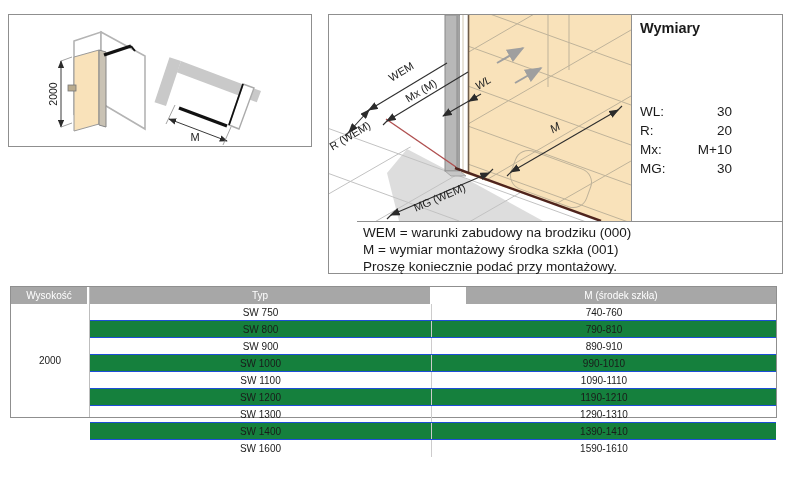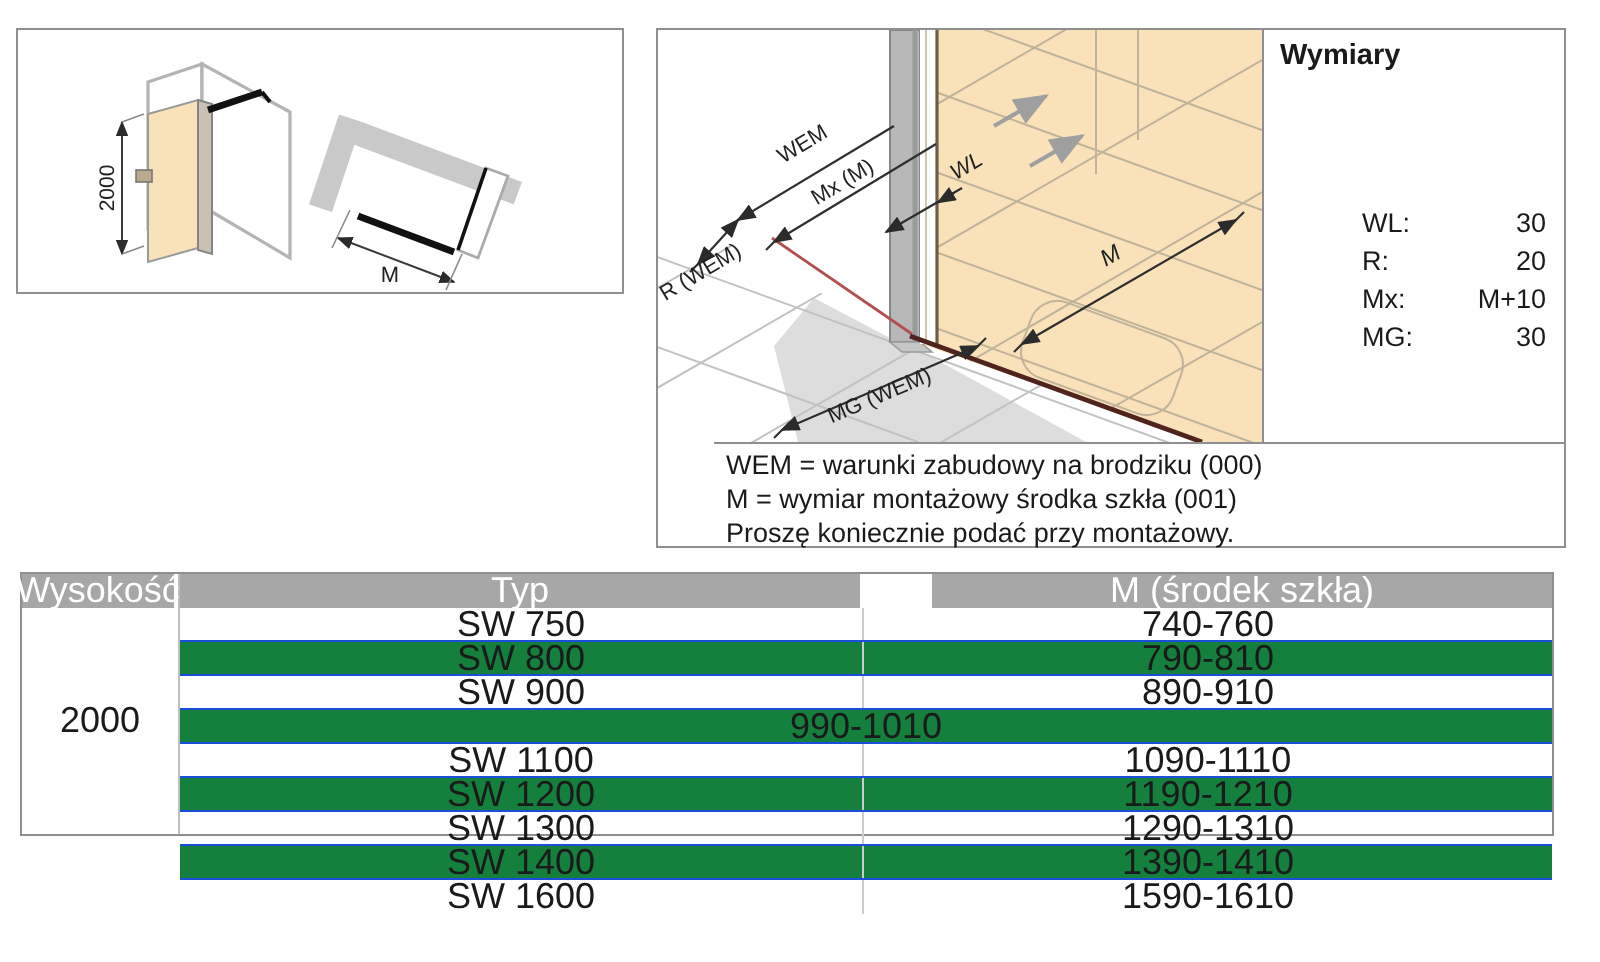--- a/index.html
+++ b/index.html
@@ -9,28 +9,28 @@
     overflow:hidden;
   }
   .box{position:absolute;border:1px solid #8f8f8f;background:#fff;box-sizing:border-box;}
   #left-box{left:8px;top:14px;width:304px;height:133px;}
   #right-box{left:328px;top:14px;width:455px;height:260px;display:flex;flex-direction:column;}
   #diagram-row{display:flex;height:206px;flex:0 0 auto;}
   #diagram-area{width:302px;flex:0 0 auto;border-right:1px solid #8f8f8f;overflow:hidden;}
   #wymiary-panel{flex:1;padding:5px 8px 0 8px;box-sizing:border-box;}
   .panel-title{font-weight:bold;font-size:14.5px;}
   .dim-rows{margin-top:66px;}
-  .dim-row{display:flex;line-height:19px;font-size:13.5px;margin-left:41px;}
+  .dim-row{display:flex;line-height:19px;font-size:13.5px;}
   .dim-label{width:42px;}
   .dim-value{width:50px;text-align:right;}
   #notes-row{border-top:1px solid #8f8f8f;flex:1;padding:2px 6px;font-size:13.5px;line-height:17px;margin-left:28px;}
   svg text{font-family:"Liberation Sans","DejaVu Sans",sans-serif;}
 
   
-  #spec-table{left:10px;top:286px;width:767px;height:132px;display:flex;font-size:18px;}
+  #spec-table{left:10px;top:286px;width:767px;height:132px;display:flex;font-size:10px;}
   #height-col{width:78px;flex:0 0 auto;display:flex;flex-direction:column;border-right:1px solid #bdbdbd;}
   #height-header{height:17px;background:#a7a7a7;color:#fff;display:flex;align-items:center;justify-content:center;border-right:2px solid #fff;box-sizing:border-box;}
   #height-cell{flex:1;display:flex;align-items:center;justify-content:center;background:#fff;}
   #main-col{flex:1;display:flex;flex-direction:column;}
   #main-header{display:flex;height:17px;flex:0 0 auto;gap:34px;}
   .th{background:#a7a7a7;color:#fff;display:flex;align-items:center;justify-content:center;box-sizing:border-box;}
   #th-typ{width:342px;border-right:2px solid #fff;}
   #th-m{flex:1;}
   .trow{display:flex;height:17px;flex:0 0 auto;border-bottom:1px solid #1d4ed8;box-sizing:border-box;}
   .trow:last-child{border-bottom:none;}
@@ -213,20 +213,21 @@
         </div>
         <div class="trow alt">
           <div class="tcell typ">SW 800</div>
           <div class="tcell m">790-810</div>
         </div>
         <div class="trow">
           <div class="tcell typ">SW 900</div>
           <div class="tcell m">890-910</div>
         </div>
         <div class="trow alt">
+          <div class="tcell typ">SW 1000</div>
           <div class="tcell m">990-1010</div>
         </div>
         <div class="trow">
           <div class="tcell typ">SW 1100</div>
           <div class="tcell m">1090-1110</div>
         </div>
         <div class="trow alt">
           <div class="tcell typ">SW 1200</div>
           <div class="tcell m">1190-1210</div>
         </div>

